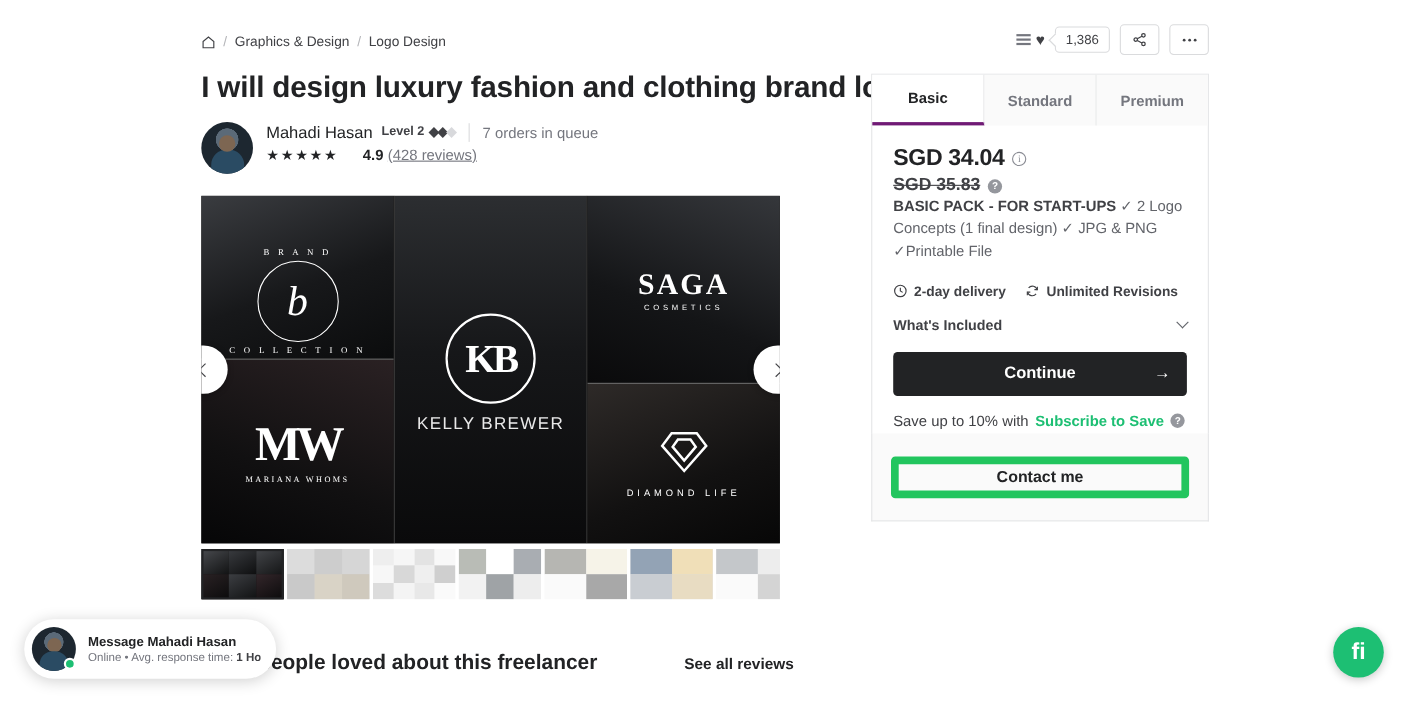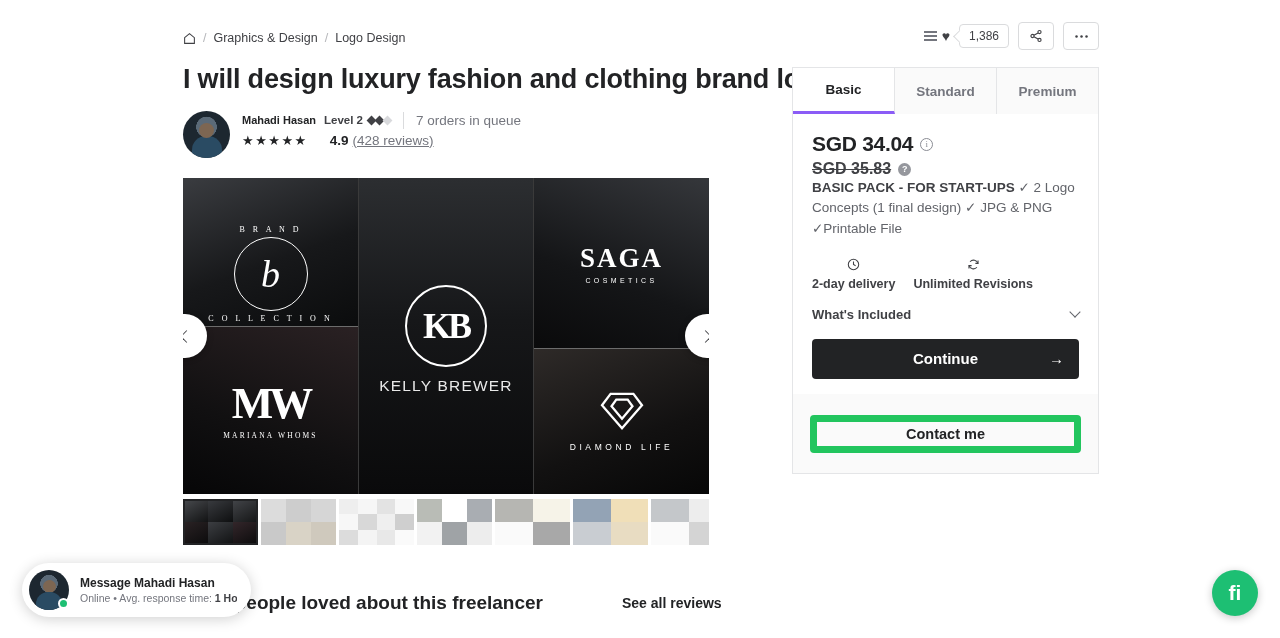--- a/index.html
+++ b/index.html
@@ -71,21 +71,21 @@
     width: 30px; height: 30px; margin-left: -15px; border-radius: 14px 14px 0 0;
     background: #2a4b63;
   }
   .avatar::before {
     content: ""; position: absolute; left: 50%; top: 26%;
     width: 15px; height: 15px; margin-left: -7.5px; border-radius: 50%;
     background: #7d6652; z-index: 2;
   }
   .seller-info { padding-top: 1px; }
   .seller-line1 { display: flex; align-items: center; gap: 8px; }
-  .seller-name { font-size: 11px; font-weight: bold; color: #222325; }
+  .seller-name { font-size: 15px; font-weight: normal; color: #222325; }
   .level-badge { display: flex; align-items: center; gap: 3px; font-size: 11.5px; font-weight: bold; color: #404145; }
   .diamonds { display: inline-flex; gap: 1px; margin-left: 2px; }
   .dia { width: 7px; height: 7px; background: #404145; transform: rotate(45deg); display: inline-block; }
   .dia.dim { background: #d8d9dc; }
   .vdiv { width: 1px; height: 17px; background: #dadbdd; margin: 0 4px; }
   .queue { font-size: 13.5px; color: #74767e; }
   .seller-line2 { display: flex; align-items: center; gap: 4px; margin-top: 4px; }
   .stars { color: #222325; font-size: 13px; letter-spacing: 1.5px; }
   .rating-num { font-size: 13.5px; font-weight: bold; color: #222325; margin-left: 18px; }
   .reviews-link { font-size: 13.5px; color: #74767e; text-decoration: underline; cursor: pointer; }
@@ -160,40 +160,40 @@
     position: absolute; left: 792px; top: 67px; width: 307px;
     border: 1px solid #e4e5e7; background: #fff;
   }
   .tabs { display: flex; height: 46px; background: #fafafa; }
   .tab {
     flex: 1; display: flex; align-items: center; justify-content: center;
     font-size: 13.5px; color: #74767e; cursor: pointer; font-weight: bold;
     border-right: 1px solid #e4e5e7; background: #fafafa;
   }
   .tab:last-child { border-right: none; }
-  .tab.active { background: #fff; color: #222325; border-bottom: 3px solid #8b5cf6; }
+  .tab.active { background: #fff; color: #222325; border-bottom: 3px solid #701a75; }
   .panel-body { padding: 18px 19px 19px; }
   .price-row { display: flex; align-items: center; gap: 7px; }
   .price-main { font-size: 21px; font-weight: bold; color: #222325; letter-spacing: -0.3px; }
   .info-o {
     width: 13px; height: 13px; border: 1.2px solid #8a8c94; border-radius: 50%;
     display: inline-flex; align-items: center; justify-content: center;
     font-size: 9px; color: #8a8c94; font-family: "Liberation Serif", serif; cursor: pointer;
   }
   .info-f {
     width: 13px; height: 13px; background: #95979d; border-radius: 50%;
     display: inline-flex; align-items: center; justify-content: center;
     font-size: 9px; color: #fff; font-weight: bold; cursor: pointer; line-height: 1;
   }
   .price-old-row { display: flex; align-items: center; gap: 7px; margin-top: 4px; }
   .price-old { font-size: 16px; font-weight: bold; color: #404145; text-decoration: line-through; }
   .pack-desc { font-size: 13.5px; line-height: 1.5; color: #62646a; }
   .pack-desc b { color: #404145; font-weight: bold; }
   .meta-row { display: flex; align-items: center; gap: 18px; margin-top: 19px; }
-  .meta-item { display: flex; align-items: center; gap: 6px; font-size: 12.5px; font-weight: bold; color: #404145; flex-direction: column; }
+  .meta-item { display: flex; align-items: center; gap: 6px; font-size: 12.5px; font-weight: bold; color: #404145; }
   .whats {
     display: flex; align-items: center; justify-content: space-between;
     margin-top: 16px; font-size: 13px; font-weight: bold; color: #404145; cursor: pointer;
   }
   .chev-dn { width: 8px; height: 8px; border-bottom: 1.6px solid #62646a; border-right: 1.6px solid #62646a; transform: rotate(45deg); margin-top: -4px; }
   .btn-continue {
     margin-top: 17px; width: 100%; height: 40px; background: #222325; color: #fff;
     border: none; border-radius: 4px; font-size: 15px; font-weight: bold;
     display: flex; align-items: center; justify-content: center; position: relative;
     cursor: pointer; font-family: "Liberation Sans", sans-serif;

